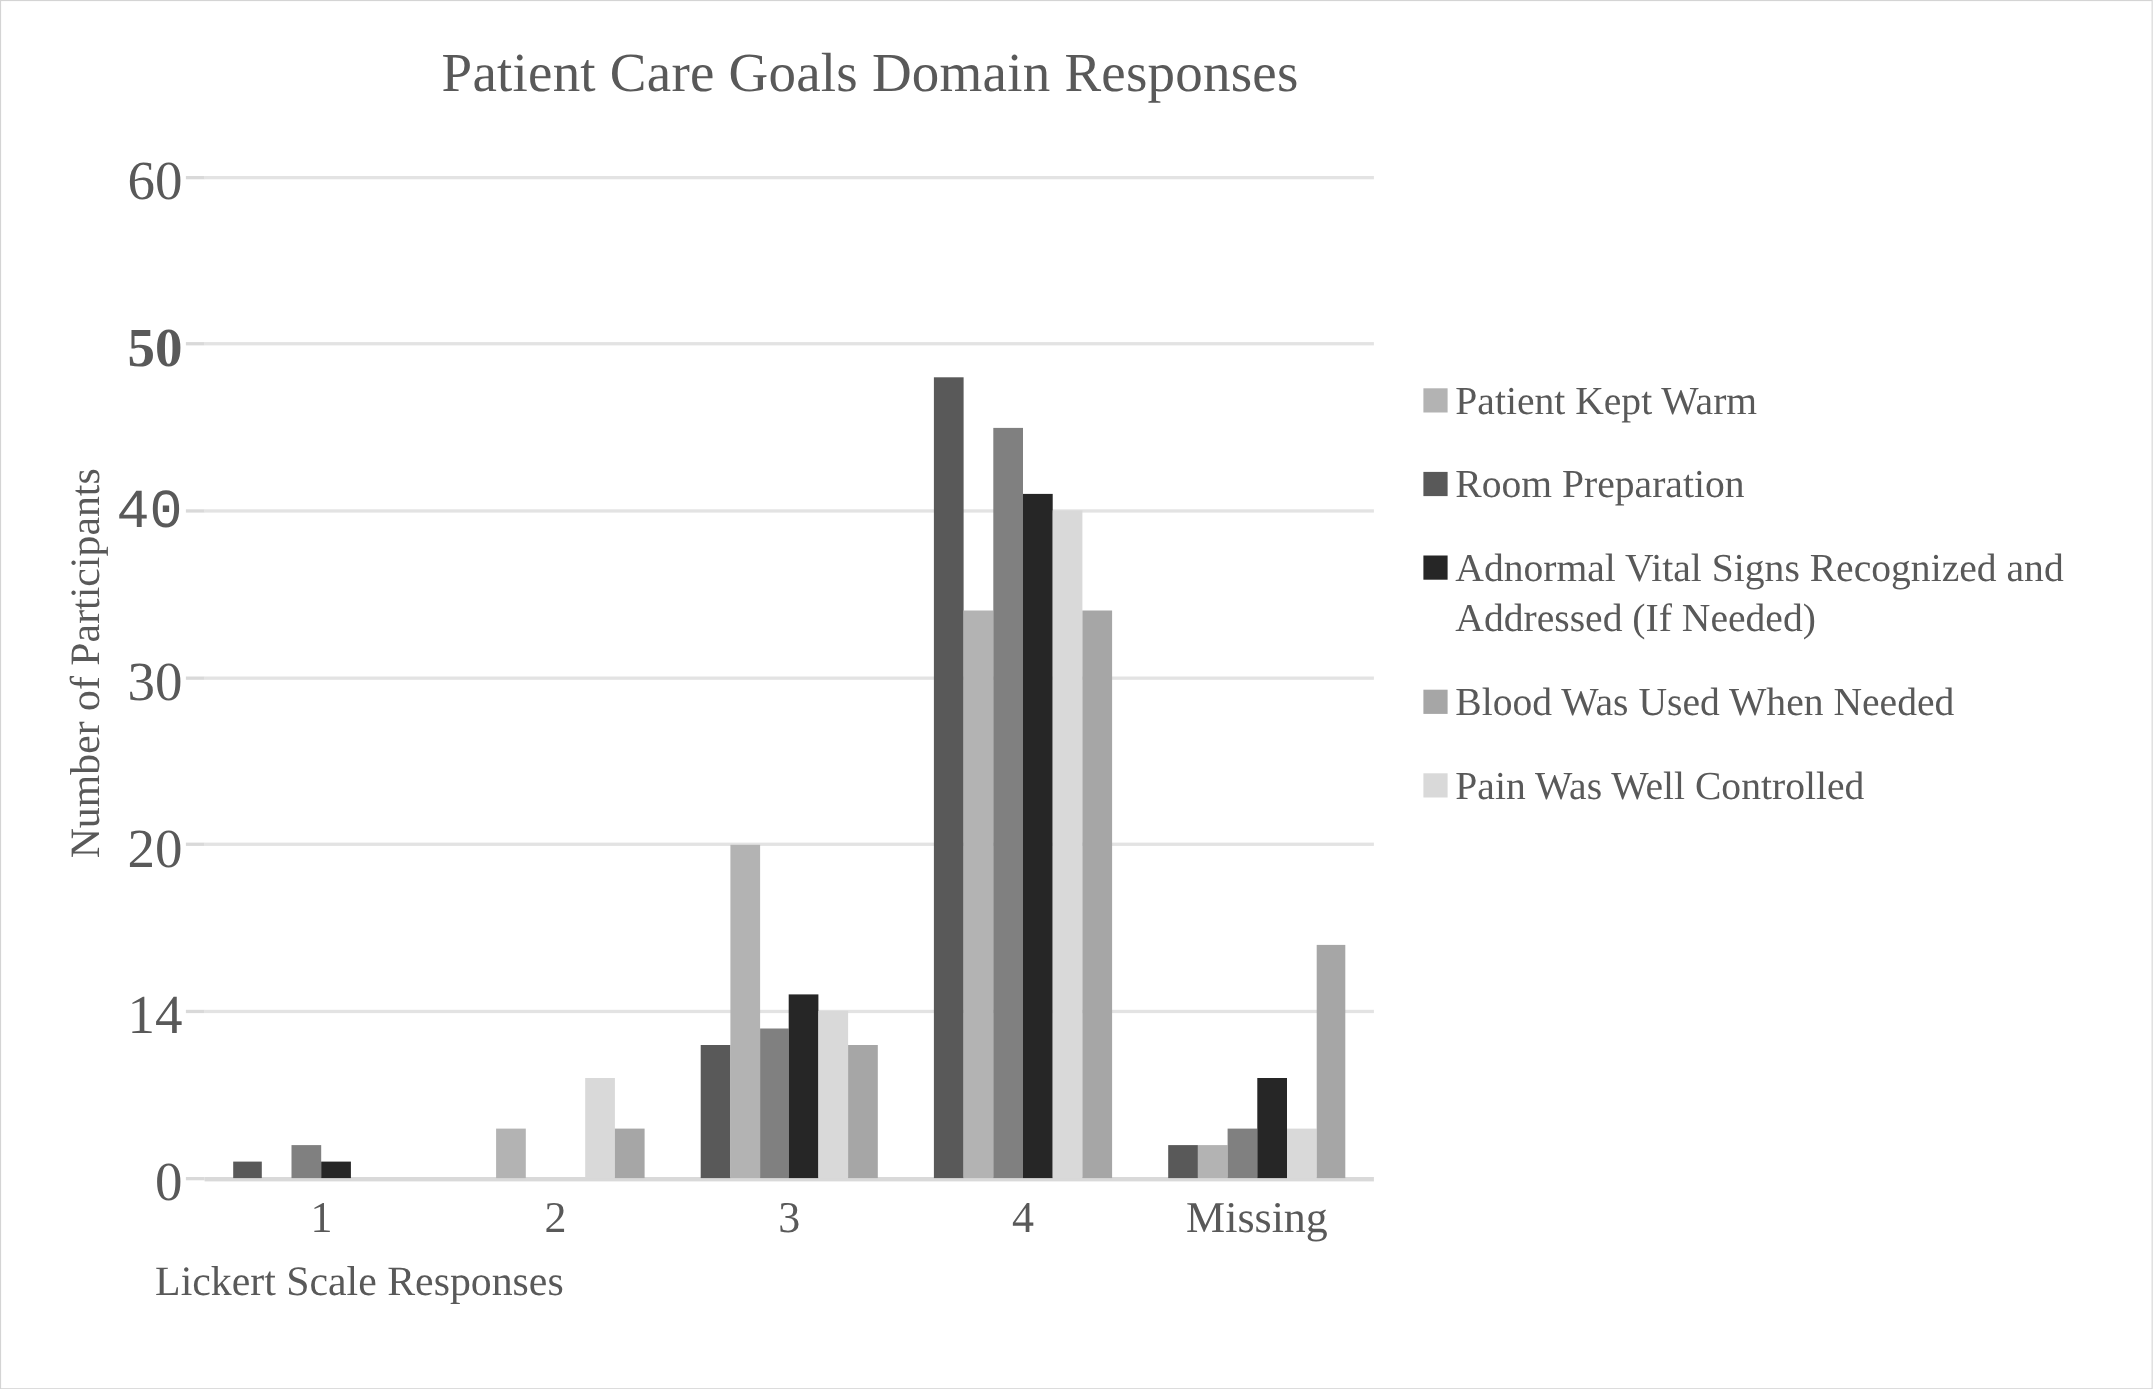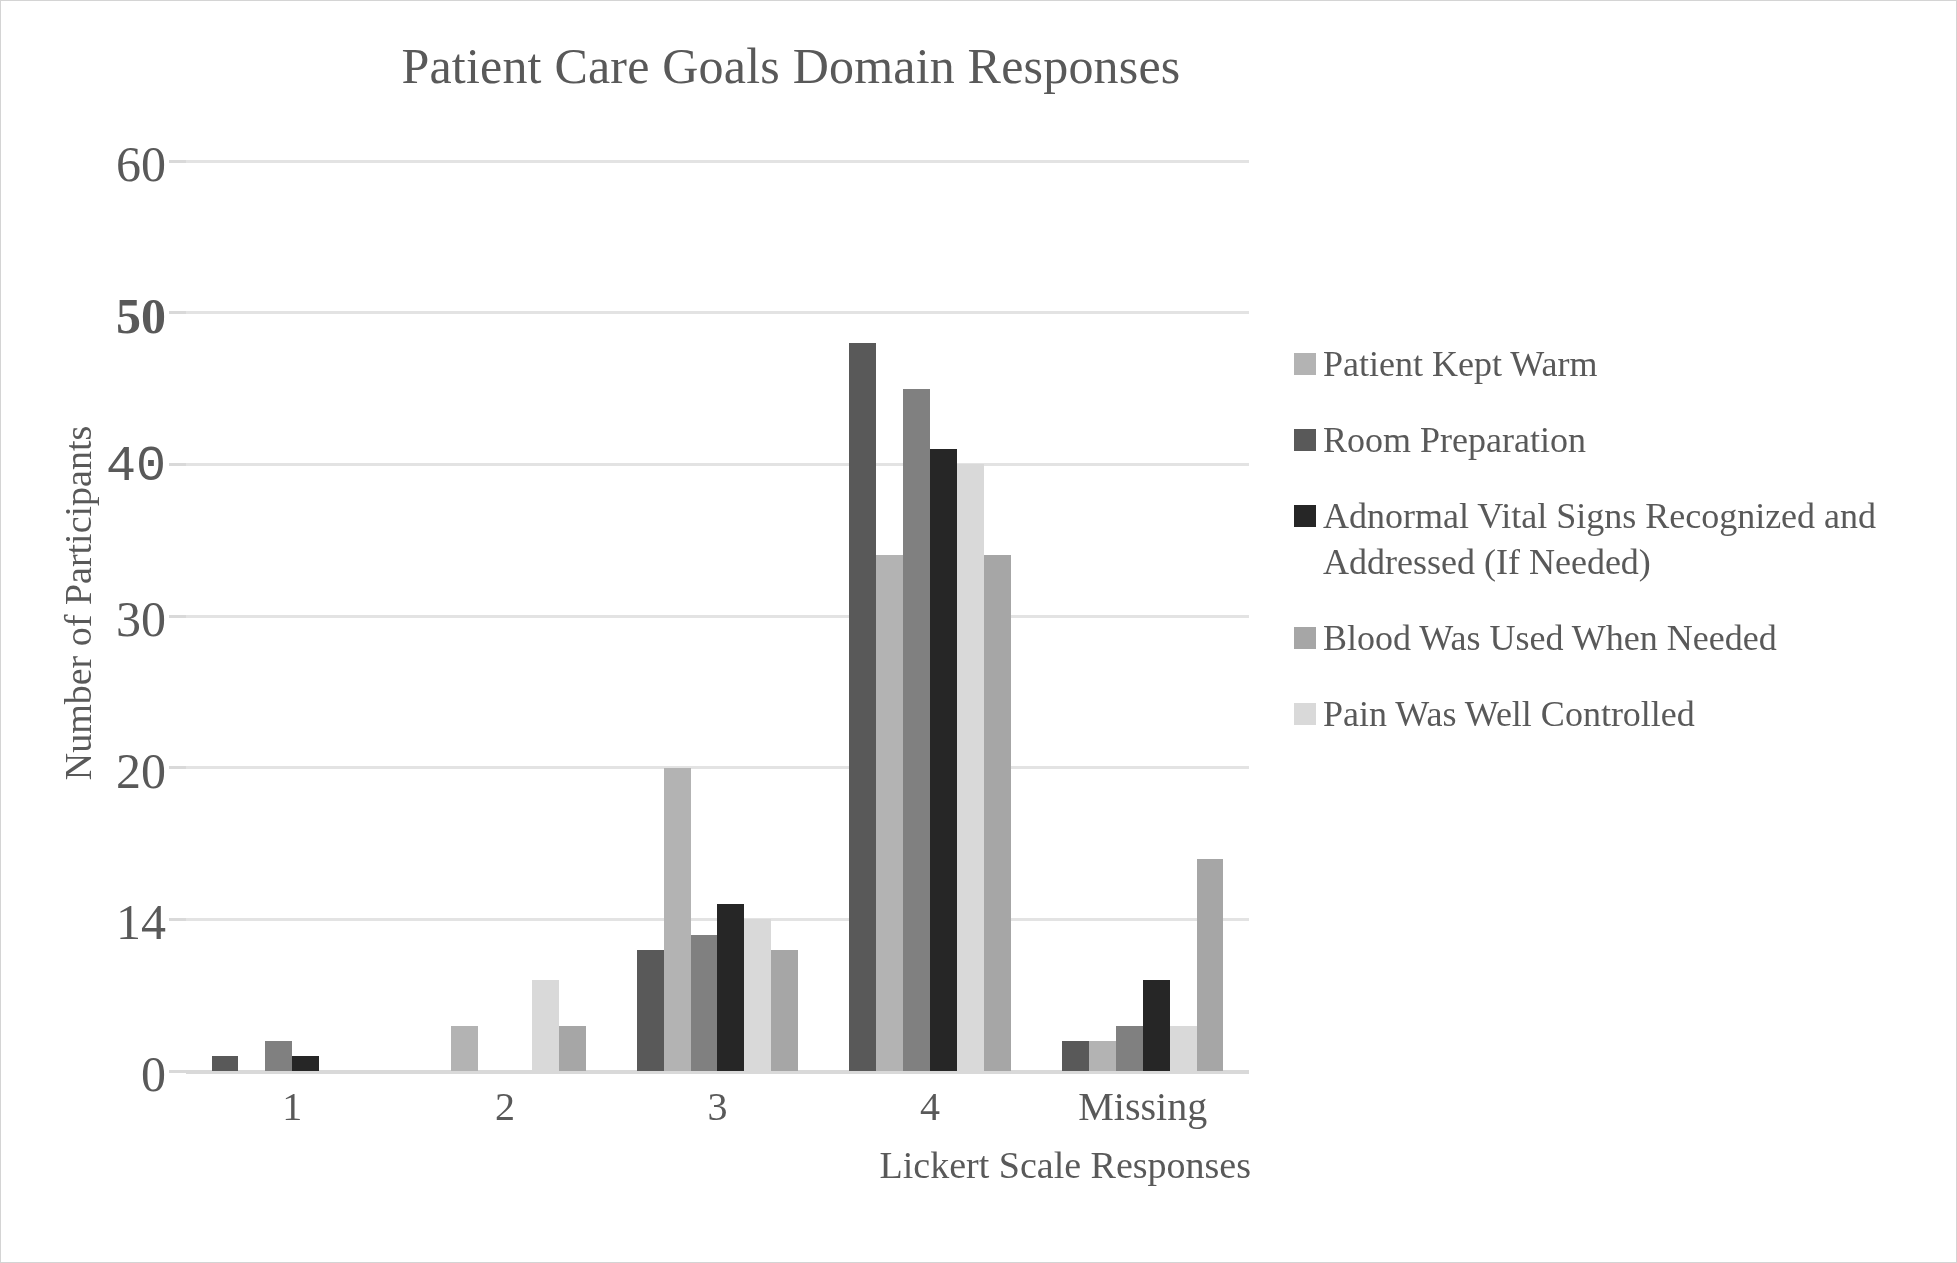--- a/index.html
+++ b/index.html
@@ -49,21 +49,21 @@
     color: #595959;
     white-space: nowrap;
   }
 
   
   #x-axis-title {
     position: absolute;
     left: 140px;
     top: 1142px;
     width: 1110px;
-    text-align: right;
+    text-align: left;
     font-size: 38px;
     color: #595959;
     white-space: nowrap;
   }
 
   
   #plot-area {
     position: absolute;
     left: 185px;
     top: 160px;

